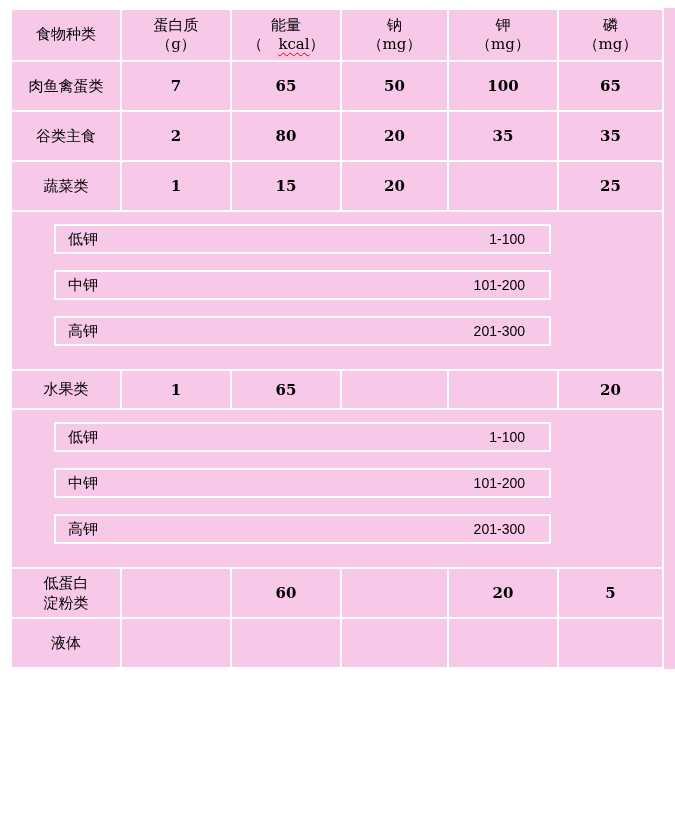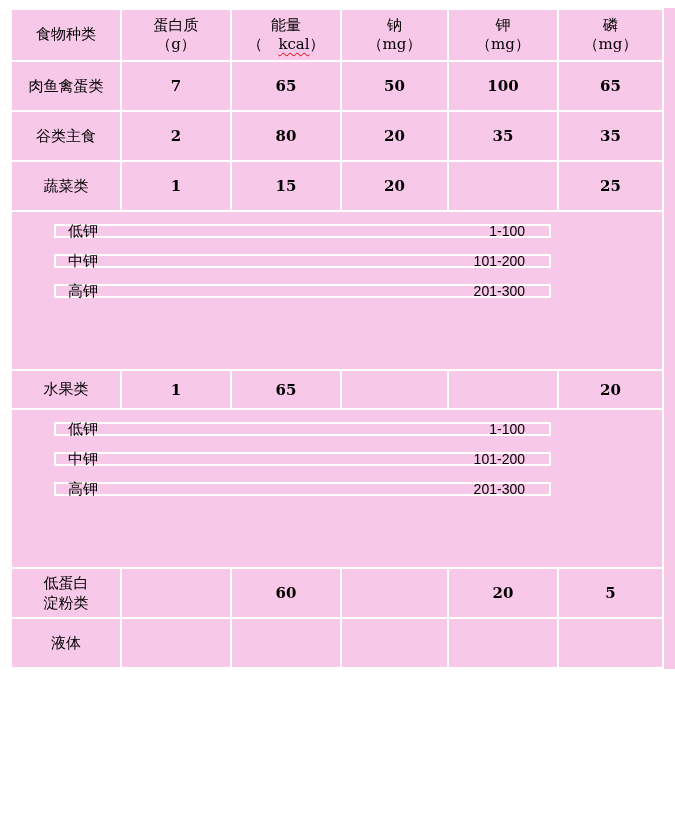--- a/index.html
+++ b/index.html
@@ -29,21 +29,21 @@
     text-decoration-style:wavy;
     text-decoration-color:#dd0000;
     text-decoration-thickness:1px;
     text-underline-offset:3px;
     margin-left:16px;
   }
   td.boxes-cell{
     height:145px;vertical-align:top;padding:12px 0 0 0;text-align:left;
   }
   .kbox{
-    box-sizing:border-box;height:14px;width:497px;margin:0 12px 16px 42px;
+    box-sizing:border-box;height:30px;width:497px;margin:0 12px 16px 42px;
     border:2px solid #ffffff;background:transparent;
     display:flex;align-items:center;justify-content:space-between;
     padding:0 24px 0 12px;
   }
   .kbox:last-child{margin-bottom:0;}
   .klabel{font-size:15px;}
   .krange{font-family:"Liberation Sans","DejaVu Sans",sans-serif;font-size:14px;}
 </style>
 </head>
 <body>

